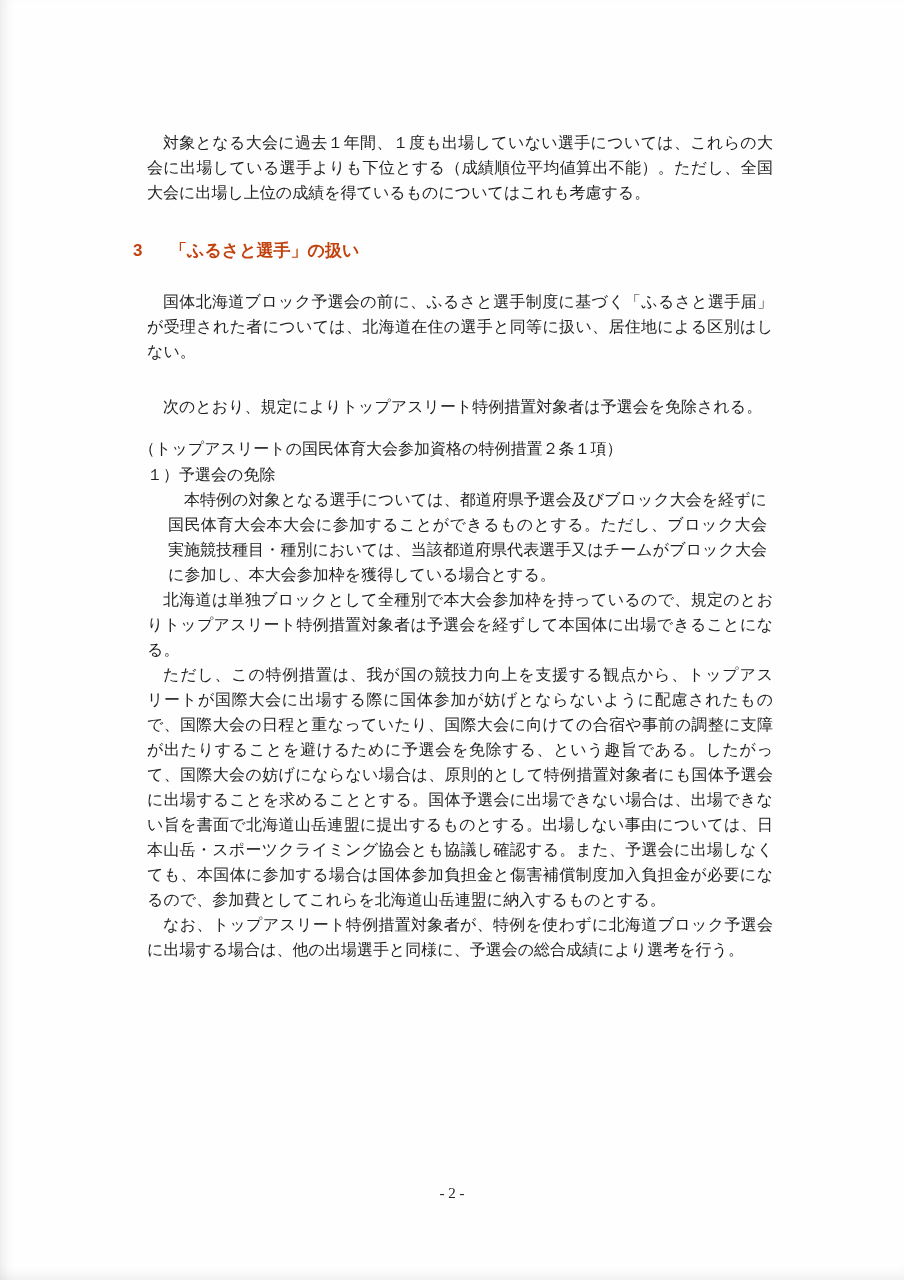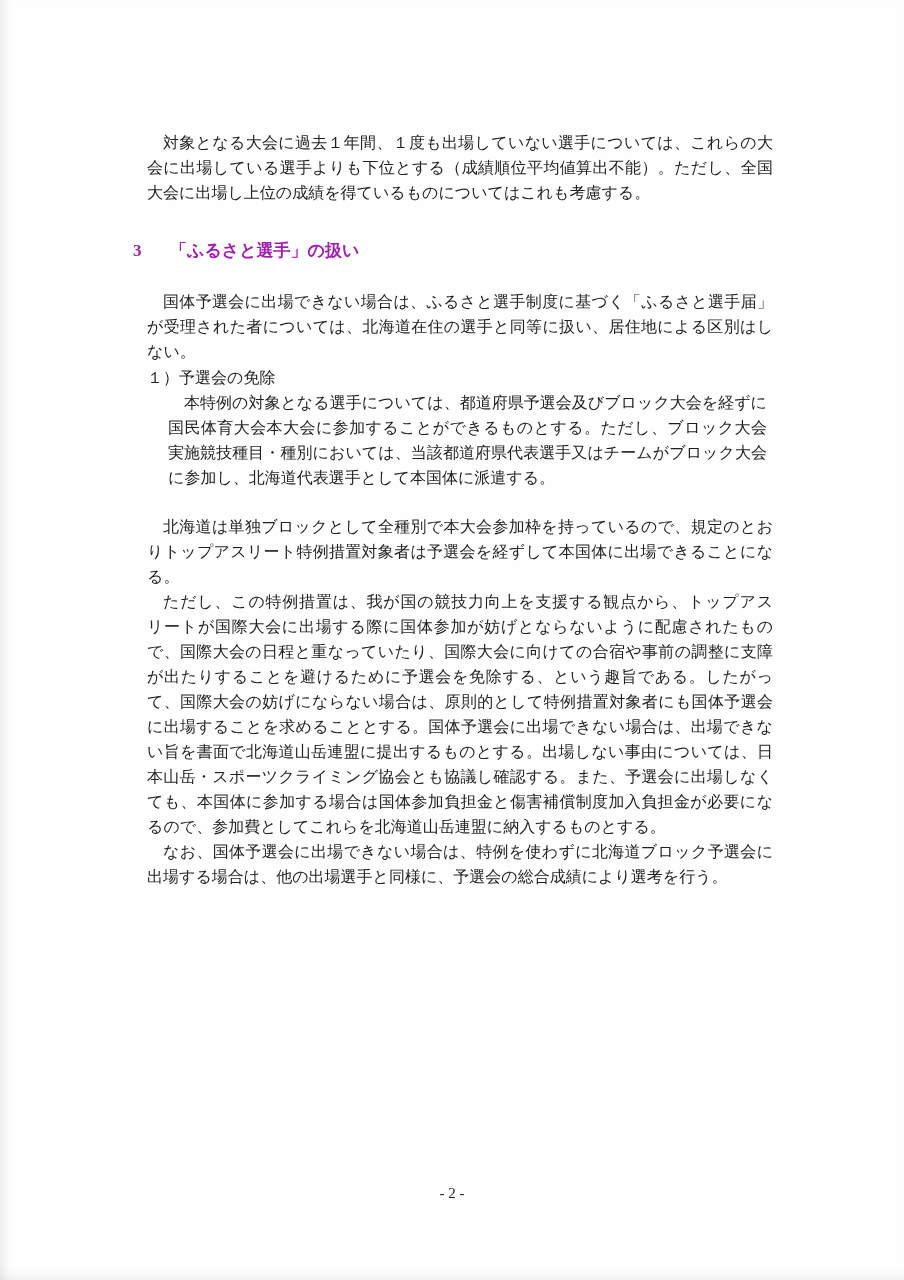--- a/index.html
+++ b/index.html
@@ -31,41 +31,41 @@
     font-size: 16px;
     line-height: 25px;
     text-align: justify;
     line-break: strict;
     letter-spacing: 0;
   }
   .indent { text-indent: 16px; }
 
   .heading {
     margin: 0 0 0 -14px;
-    font-family: Liberation Serif, serif;
+    font-family: Liberation Sans, sans-serif;
     font-weight: bold;
     font-size: 17px;
     line-height: 25px;
-    color: #a21caf;
+    color: #c2410c;
     white-space: nowrap;
   }
   .heading .h-num {
     display: inline-block;
     width: 37px;
   }
 
   .p-intro        { margin-top: 130px; }
   .h-section3     { margin-top: 33px; }
   .p-furusato     { margin-top: 26px; }
   .h-section4     { margin-top: 25px; }
   .p-lead         { margin-top: 30px; }
   .p-regulation   { margin-top: 17px; margin-left: -8px; }
   .p-clause-label { margin-top: 1px; }
   .p-clause-body  { margin-left: 21px; margin-right: 6px; text-indent: 16px; }
-  .discussion     { margin-top: 24px; }
+  .discussion     { }
 
   .footer {
     position: absolute;
     left: 0;
     top: 1181px;
     width: 100%;
     text-align: center;
     font-size: 15px;
     line-height: 25px;
     font-family: "Liberation Serif", "DejaVu Serif", serif;
@@ -77,31 +77,33 @@
 
 <div class="page">
   <div class="content">
 
     <p class="para indent p-intro">対象となる大会に過去１年間、１度も出場していない選手については、これらの大会に出場している選手よりも下位とする（成績順位平均値算出不能）。ただし、全国大会に出場し上位の成績を得ているものについてはこれも考慮する。</p>
 
     <h2 class="heading h-section3">
       <span class="h-num">3</span><span class="h-title">「ふるさと選手」の扱い</span>
     </h2>
 
-    <p class="para indent p-furusato">国体予選会に出場できない場合は、ふるさと選手制度に基づく「ふるさと選手届」が受理された者については、北海道在住の選手と同等に扱い、居住地による区別はしない。</p>
+    <p class="para indent p-furusato">国体北海道ブロック予選会の前に、ふるさと選手制度に基づく「ふるさと選手届」が受理された者については、北海道在住の選手と同等に扱い、居住地による区別はしない。</p>
 
 
+    <p class="para indent p-lead">次のとおり、規定によりトップアスリート特例措置対象者は予選会を免除される。</p>
 
+    <p class="para p-regulation">（トップアスリートの国民体育大会参加資格の特例措置２条１項）</p>
 
     <p class="para p-clause-label">１）予選会の免除</p>
 
-    <p class="para p-clause-body">本特例の対象となる選手については、都道府県予選会及びブロック大会を経ずに国民体育大会本大会に参加することができるものとする。ただし、ブロック大会実施競技種目・種別においては、当該都道府県代表選手又はチームがブロック大会に参加し、北海道代表選手として本国体に派遣する。</p>
+    <p class="para p-clause-body">本特例の対象となる選手については、都道府県予選会及びブロック大会を経ずに国民体育大会本大会に参加することができるものとする。ただし、ブロック大会実施競技種目・種別においては、当該都道府県代表選手又はチームがブロック大会に参加し、本大会参加枠を獲得している場合とする。</p>
 
     <div class="discussion">
       <p class="para indent">北海道は単独ブロックとして全種別で本大会参加枠を持っているので、規定のとおりトップアスリート特例措置対象者は予選会を経ずして本国体に出場できることになる。</p>
       <p class="para indent">ただし、この特例措置は、我が国の競技力向上を支援する観点から、トップアスリートが国際大会に出場する際に国体参加が妨げとならないように配慮されたもので、国際大会の日程と重なっていたり、国際大会に向けての合宿や事前の調整に支障が出たりすることを避けるために予選会を免除する、という趣旨である。したがって、国際大会の妨げにならない場合は、原則的として特例措置対象者にも国体予選会に出場することを求めることとする。国体予選会に出場できない場合は、出場できない旨を書面で北海道山岳連盟に提出するものとする。出場しない事由については、日本山岳・スポーツクライミング協会とも協議し確認する。また、予選会に出場しなくても、本国体に参加する場合は国体参加負担金と傷害補償制度加入負担金が必要になるので、参加費としてこれらを北海道山岳連盟に納入するものとする。</p>
-      <p class="para indent">なお、国体予選会に出場できない場合は、特例を使わずに北海道ブロック予選会に出場する場合は、他の出場選手と同様に、予選会の総合成績により選考を行う。</p>
+      <p class="para indent">なお、トップアスリート特例措置対象者が、特例を使わずに北海道ブロック予選会に出場する場合は、他の出場選手と同様に、予選会の総合成績により選考を行う。</p>
     </div>
 
   </div>
 
   <div class="footer">- 2 -</div>
 </div>
 
 </body></html>

